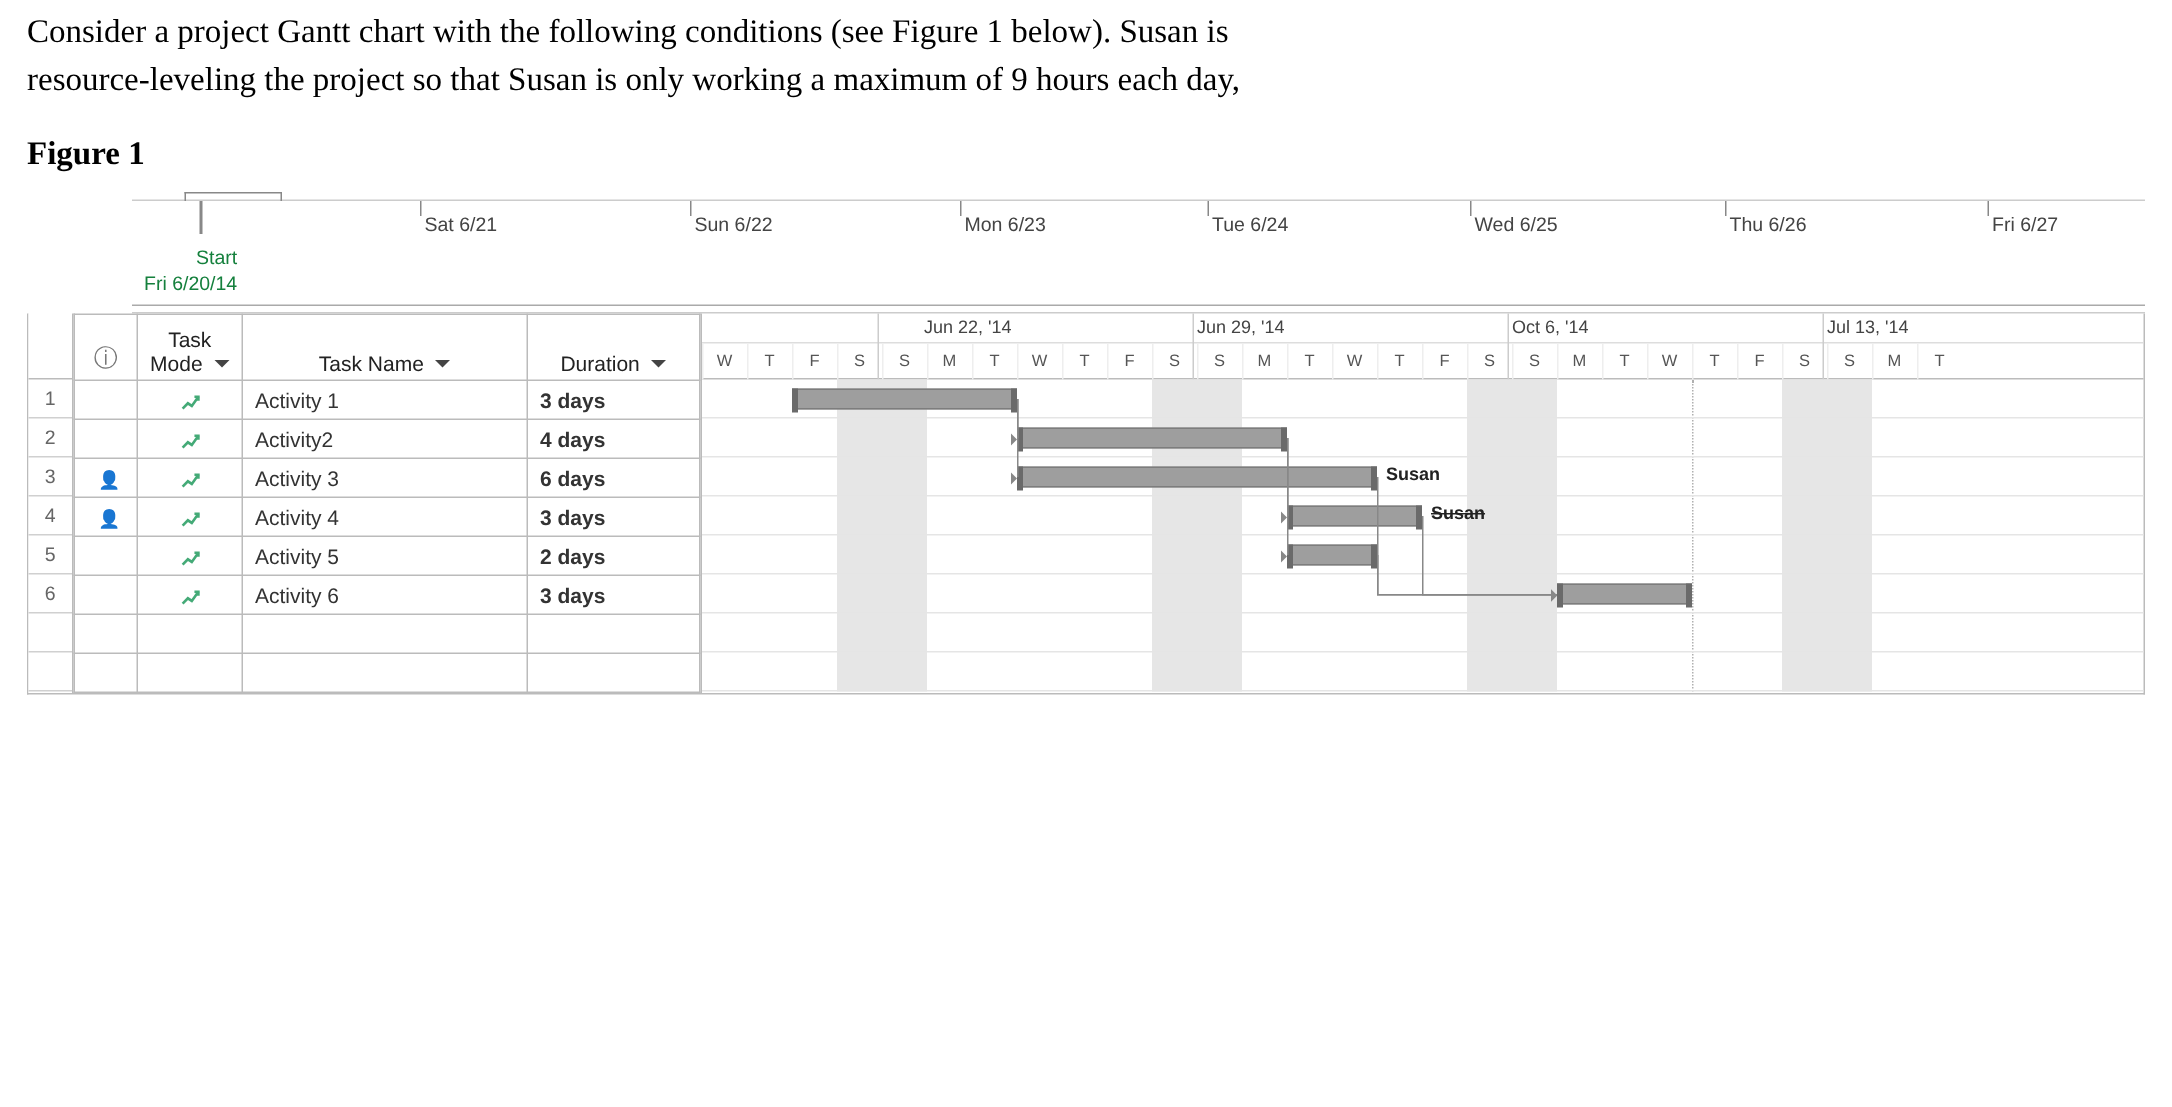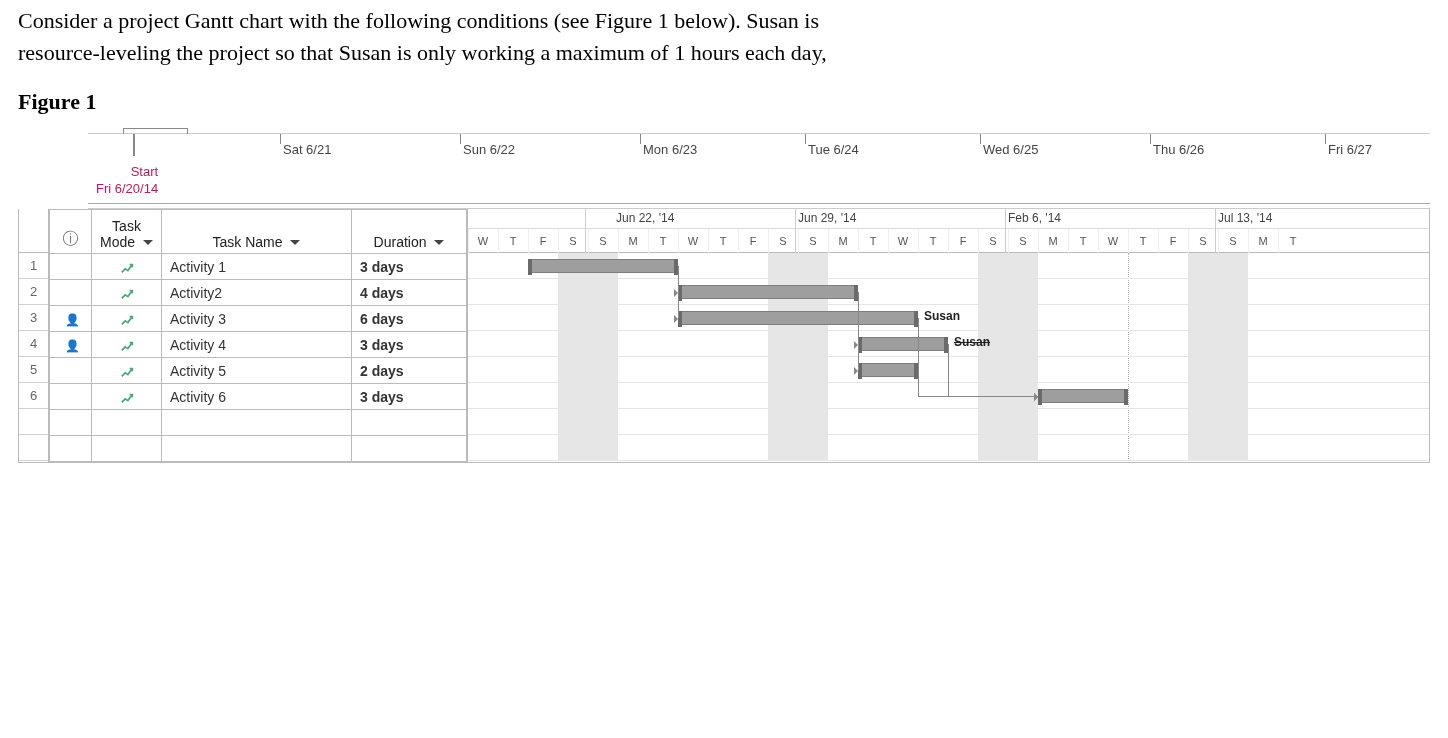--- a/index.html
+++ b/index.html
@@ -6,21 +6,21 @@
   body{font-family:"Times New Roman",Times,serif;font-size:22px;color:#000;background:#fff;padding:6px 18px;width:1448px;}
   .question p{line-height:1.35;margin-bottom:2px;}
   .fig-title{font-weight:bold;margin:22px 0 18px;}
   .figure{font-family:"Segoe UI",Arial,sans-serif;font-size:14px;color:#333;}
   .timeline-wrap{position:relative;margin-left:70px;border:1px solid #ccc;border-left:none;border-right:none;padding-bottom:4px;}
   .timeline{position:relative;height:70px;border-bottom:1px solid #aaa;}
   .tl-today{position:absolute;left:45px;top:0;width:2px;height:22px;background:#888;}
   .tl-today-box{position:absolute;left:35px;top:-6px;width:65px;height:6px;border:1px solid #888;border-bottom:none;}
   .tl-label{position:absolute;top:8px;font-size:13px;color:#444;}
   .tl-label::before{content:"";position:absolute;left:-3px;top:-8px;width:1px;height:10px;background:#888;}
-  .tl-start{position:absolute;left:8px;top:30px;text-align:right;font-size:13px;color:#be185d;}
+  .tl-start{position:absolute;left:8px;top:30px;text-align:right;font-size:13px;color:#15803d;}
   .tl-start div{line-height:1.3;}
   
   .gantt-area{display:flex;border:1px solid #bbb;border-top:none;}
   .rownum-col{width:30px;border-right:1px solid #bbb;font-size:13px;background:#fff;}
   .rownum-col .num{height:26px;line-height:26px;text-align:center;border-bottom:1px solid #d0d0d0;color:#666;}
   .rownum-col .hdr{height:44px;border-bottom:1px solid #bbb;}
   table.tasks{border-collapse:collapse;font-size:14px;}
   table.tasks th,table.tasks td{border:1px solid #bbb;padding:3px 8px;height:26px;white-space:nowrap;}
   table.tasks th{font-weight:normal;color:#222;background:#fff;vertical-align:bottom;height:44px;}
   .dd{display:inline-block;vertical-align:middle;border:5px solid transparent;border-top-color:#444;margin-left:4px;margin-bottom:-2px;}
@@ -42,21 +42,21 @@
   .res-label{position:absolute;top:4px;font-size:12px;font-weight:bold;color:#222;}
   .res-label.struck{text-decoration:line-through;}
   .link{position:absolute;border-color:#888;border-style:solid;}
   .dotted-end{position:absolute;top:0;bottom:0;border-left:1px dotted #b0b0b0;}
 </style>
 </head>
 <body>
 
 <div class="question">
   <p>Consider a project Gantt chart with the following conditions (see Figure 1 below).  Susan is</p>
-  <p>resource-leveling the project so that Susan is only working a maximum of 1 hours each day,</p>
+  <p>resource-leveling the project so that Susan is only working a maximum of 9 hours each day,</p>
 </div>
 
 <div class="fig-title">Figure 1</div>
 
 <div class="figure">
 
   <div class="timeline-wrap">
     <div class="timeline">
       <div class="tl-today-box"></div>
       <div class="tl-today"></div>
@@ -170,21 +170,21 @@
     </table>
 
     <div class="chart">
       <div class="chart-header">
         <div class="month-row" id="month-row">
             <div style="position: absolute; top: 0px; width: 1px; height: 44px; background: rgb(204, 204, 204); left: 117px;"></div>
             <span class="month-lbl" style="left: 120px; margin-left: 28px;">Jun 22, '14</span>
             <div style="position: absolute; top: 0px; width: 1px; height: 44px; background: rgb(204, 204, 204); left: 327px;"></div>
             <span class="month-lbl" style="left: 330px;">Jun 29, '14</span>
             <div style="position: absolute; top: 0px; width: 1px; height: 44px; background: rgb(204, 204, 204); left: 537px;"></div>
-            <span class="month-lbl" style="left: 540px;">Feb 6, '14</span>
+            <span class="month-lbl" style="left: 540px;">Oct 6, '14</span>
             <div style="position: absolute; top: 0px; width: 1px; height: 44px; background: rgb(204, 204, 204); left: 747px;"></div>
             <span class="month-lbl" style="left: 750px;">Jul 13, '14</span>
           </div>
         <div class="day-row" id="day-row">
             <div class="day-cell" style="left: 0px; width: 30px;">W</div>
             <div style="position: absolute; top: 0px; height: 24px; width: 1px; background: rgb(238, 238, 238); left: 0px;"></div>
             <div class="day-cell" style="left: 30px; width: 30px;">T</div>
             <div style="position: absolute; top: 0px; height: 24px; width: 1px; background: rgb(238, 238, 238); left: 30px;"></div>
             <div class="day-cell" style="left: 60px; width: 30px;">F</div>
             <div style="position: absolute; top: 0px; height: 24px; width: 1px; background: rgb(238, 238, 238); left: 60px;"></div>

